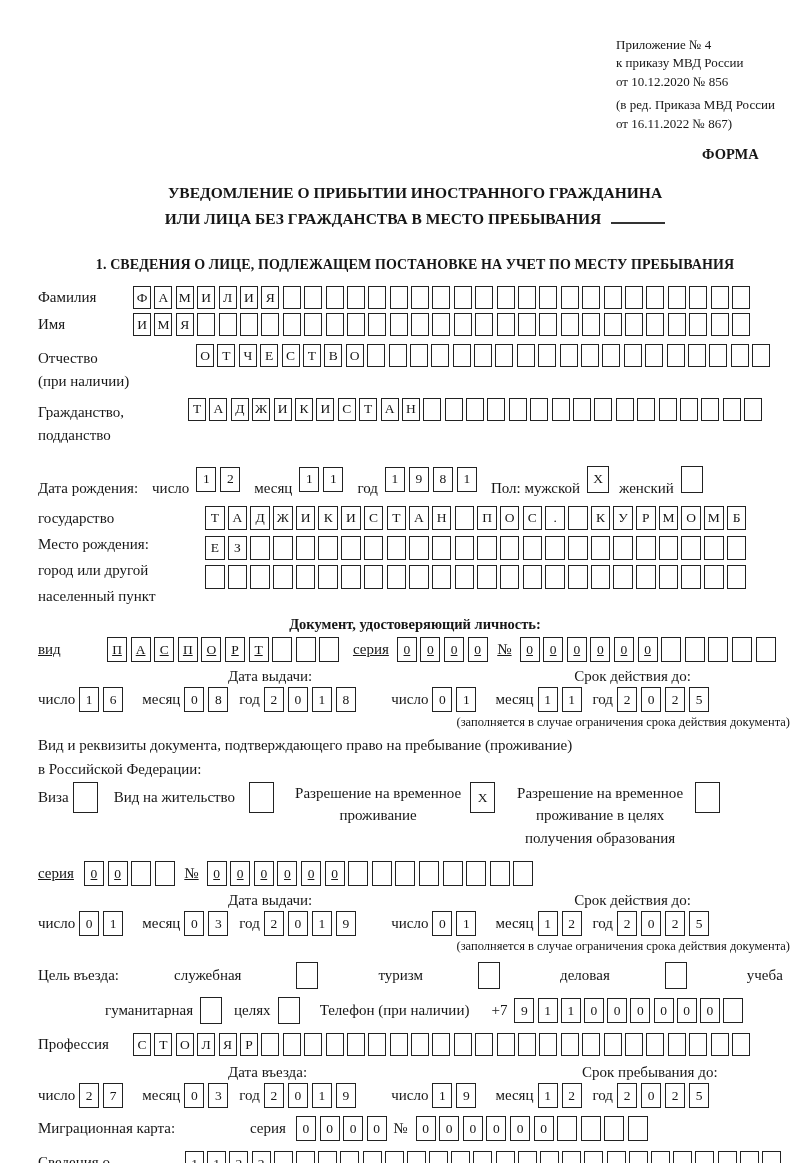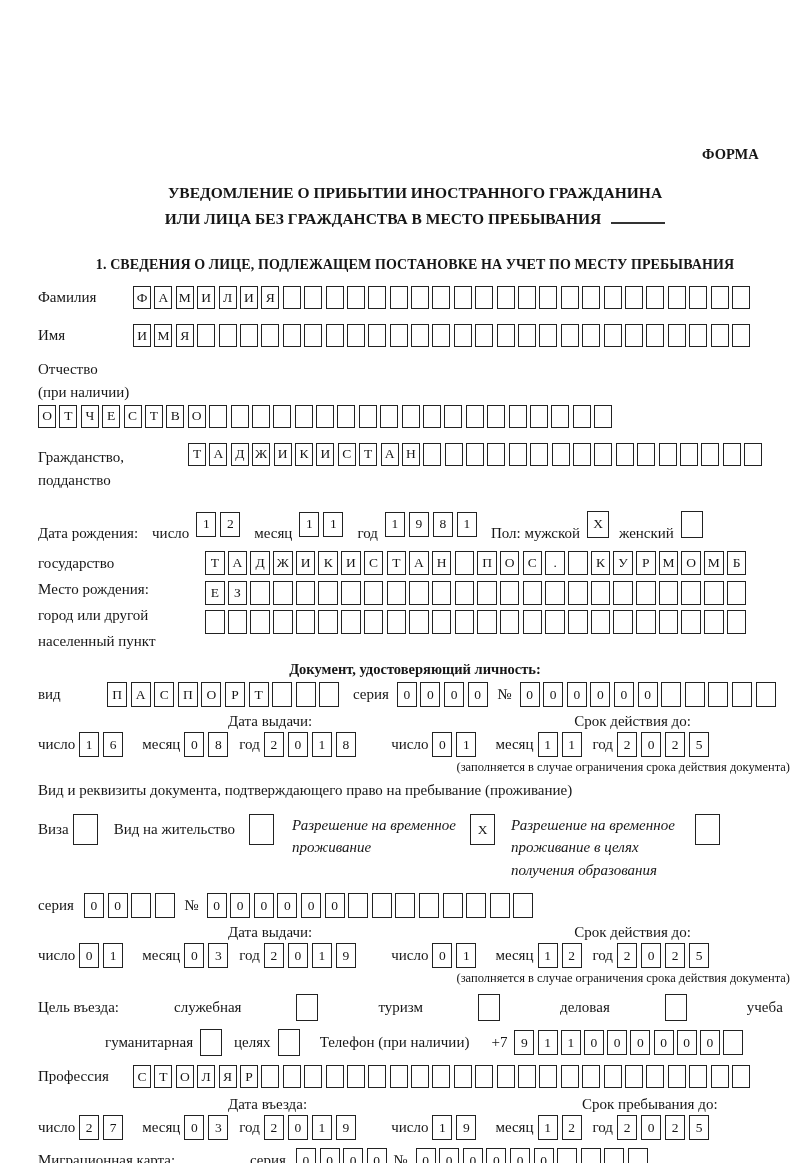--- a/index.html
+++ b/index.html
@@ -12,21 +12,21 @@
   .appendix{position:absolute;top:36px;left:616px;font-size:13px;line-height:1.42;}
   .appendix .ed{margin-top:5px;}
   .forma{position:absolute;top:146px;left:702px;font-weight:700;font-size:14.5px;}
 
   .content{padding:180px 8px 0 38px;}
 
   .title{text-align:center;font-weight:700;font-size:15.5px;line-height:1.65;width:700px;margin:0 auto;}
   .blank-line{display:inline-block;width:54px;border-bottom:2px solid #333;margin-left:10px;vertical-align:baseline;}
   .sec1{text-align:center;font-weight:700;font-size:14px;margin-top:26px;letter-spacing:.1px;}
 
-  .frow{display:flex;align-items:flex-start;margin-top:15px;}
+  .frow{display:flex;align-items:flex-start;margin-top:4px;}
   .lbl{font-size:15px;flex:none;padding-top:3px;}
   .inline-lbl{font-size:15px;flex:none;}
 
   .boxes{display:inline-flex;flex-wrap:nowrap;flex:none;}
   .cbox{
     display:inline-flex;align-items:center;justify-content:center;flex:none;
     width:16px;height:21px;border:1.6px solid #222;margin-right:3.4px;
     font-size:13.5px;line-height:1;background:#fff;
   }
   .bp .cbox{width:17.5px;height:22px;margin-right:3.2px;}
@@ -34,62 +34,69 @@
   .chk .cbox{width:20px;height:25px;margin-right:0;}
   .chkbig .cbox{width:23px;height:29px;margin-right:0;}
   .ph .cbox{width:18px;height:23px;margin-right:3.2px;}
   .doc .cbox{width:18px;height:23px;margin-right:3.6px;}
   .sv .cbox{width:17px;height:22px;margin-right:3.2px;}
 
   
   .w-name{width:95px;}
   .w-patr{width:158px;}
   .w-cit{width:150px;}
-  .row-patr{margin-top:8px;flex-direction:column;}
+  .row-patr{margin-top:8px;}
   .two-line{line-height:1.55;}
 
   .row-birth{margin-top:14px;align-items:center;}
   .row-birth .inline-lbl{margin-right:7px;margin-top:19px;}
   .row-birth .gap{margin-left:10px;}
 
   .bpblock{margin-top:9px;}
   .bplabels{width:167px;flex:none;font-size:15px;line-height:1.73;}
   .bpcol .boxes{display:flex;margin-bottom:5.5px;}
 
   .doc-hdr{text-align:center;font-weight:700;font-size:14.5px;margin-top:6px;}
-  .row-vid{margin-top:4px;align-items:center;}
+  .row-vid{margin-top:4px;align-items:center;text-decoration:underline;}
   .row-vid .lbl{padding-top:0;}
 
   .dates-hdr{display:flex;font-size:15px;margin-top:6px;}
   .dates-row{display:flex;align-items:center;margin-top:2px;}
   .dategrp{display:flex;align-items:center;}
   .dategrp .inline-lbl{margin-right:4px;}
   .dategrp .boxes{margin-right:7px;}
   .note{font-size:12.5px;text-align:right;margin-top:3px;padding-right:2px;}
 
   .permits{}
   .permit-lbl{font-size:15px;flex:none;line-height:1.5;}
-  .center{font-style:italic;}
+  .center{text-align:center;}
   .purpose-row{align-items:center;gap:48px;}
   .purpose-row .p-lbl,.purpose-row2 .p-lbl{font-size:15px;flex:none;margin-right:7px;}
   .purpose-row .boxes,.purpose-row2 .boxes{margin-right:12px;}
   .purpose-row2{align-items:center;margin-top:8px;padding-left:67px;}
 
   .row-prof{margin-top:9px;align-items:center;}
   .row-mig{margin-top:8px;align-items:center;}
 
   .guardians{margin-top:10px;}
   .glabels{width:147px;flex:none;font-size:15px;line-height:1.5;}
   .gcol .boxes{display:flex;margin-bottom:9px;}
 </style>
 </head>
 <body>
 
 <div class="page">
 
+  <div class="appendix">
+    <div>Приложение № 4</div>
+    <div>к приказу МВД России</div>
+    <div>от 10.12.2020 № 856</div>
+    <div class="ed">(в ред. Приказа МВД России</div>
+    <div>от 16.11.2022 № 867)</div>
+  </div>
   <div class="forma">ФОРМА</div>
 
   <div class="content">
 
     <div class="title">
       <div>УВЕДОМЛЕНИЕ О ПРИБЫТИИ ИНОСТРАННОГО ГРАЖДАНИНА</div>
       <div><span>ИЛИ ЛИЦА БЕЗ ГРАЖДАНСТВА В МЕСТО ПРЕБЫВАНИЯ</span><span class="blank-line"></span></div>
     </div>
 
     <div class="sec1">1. СВЕДЕНИЯ О ЛИЦЕ, ПОДЛЕЖАЩЕМ ПОСТАНОВКЕ НА УЧЕТ ПО МЕСТУ ПРЕБЫВАНИЯ</div>
@@ -427,20 +434,21 @@
             <span class="cbox">2</span>
             <span class="cbox">0</span>
             <span class="cbox">2</span>
             <span class="cbox">5</span>
           </span>
       </div>
     </div>
     <div class="note">(заполняется в случае ограничения срока действия документа)</div>
 
     <div style="font-size:15px;margin-top:7px;">Вид и реквизиты документа, подтверждающего право на пребывание (проживание)</div>
+    <div style="font-size:15px;margin-top:7px;">в Российской Федерации:</div>
 
     <div class="frow permits">
       <span class="permit-lbl" style="padding-top:4px;">Виза</span>
       <span class="boxes chkbig" style="margin-left:4px;">
           <span class="cbox"></span>
         </span>
       <span class="permit-lbl" style="margin-left:16px;padding-top:4px;">Вид на жительство</span>
       <span class="boxes chkbig" style="margin-left:14px;">
           <span class="cbox"></span>
         </span>

